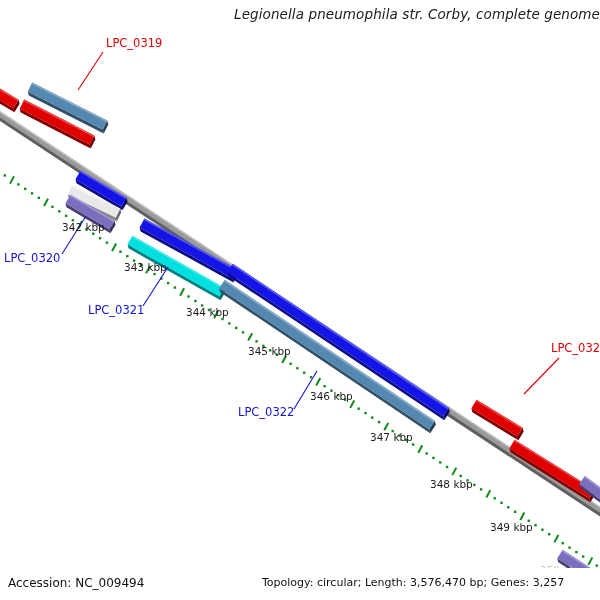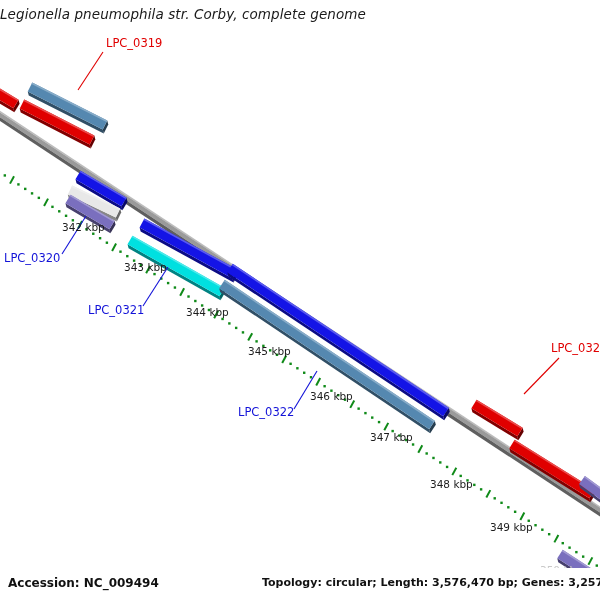--- a/index.html
+++ b/index.html
@@ -19,34 +19,33 @@
     left: 0; top: 0;
     width: 600px;
     height: 600px;
     background: #ffffff;
   }
   #title {
     position: absolute;
     left: 0;
     top: 6px;
     width: 600px;
-    text-align: left;
+    text-align: right;
     font-style: italic;
     font-size: 13.5px;
     color: #1a1a1a;
     letter-spacing: 0.1px;
     white-space: nowrap;
   }
   #footer {
     position: absolute;
     left: 0;
     bottom: 0;
     width: 548px;
     height: 30px;
-    font-weight: bold;
   }
   #accession {
     position: absolute;
     left: 8px;
     top: 6px;
     font-size: 12px;
     color: #111111;
     white-space: nowrap;
   }
   #topology {

